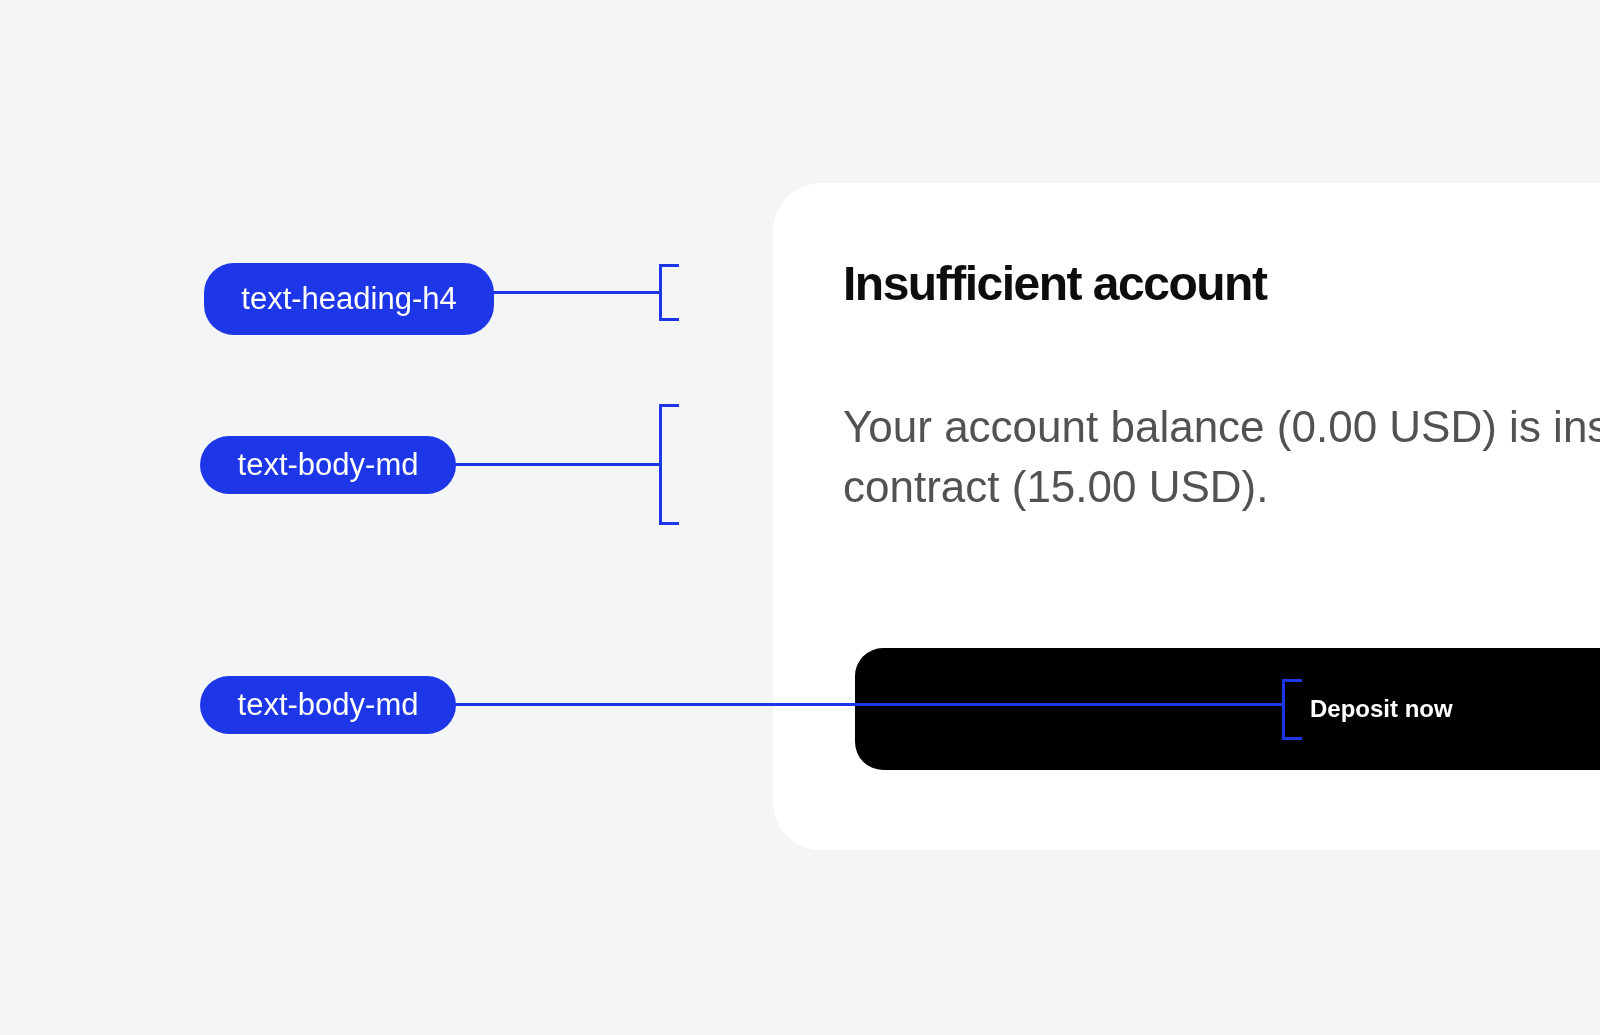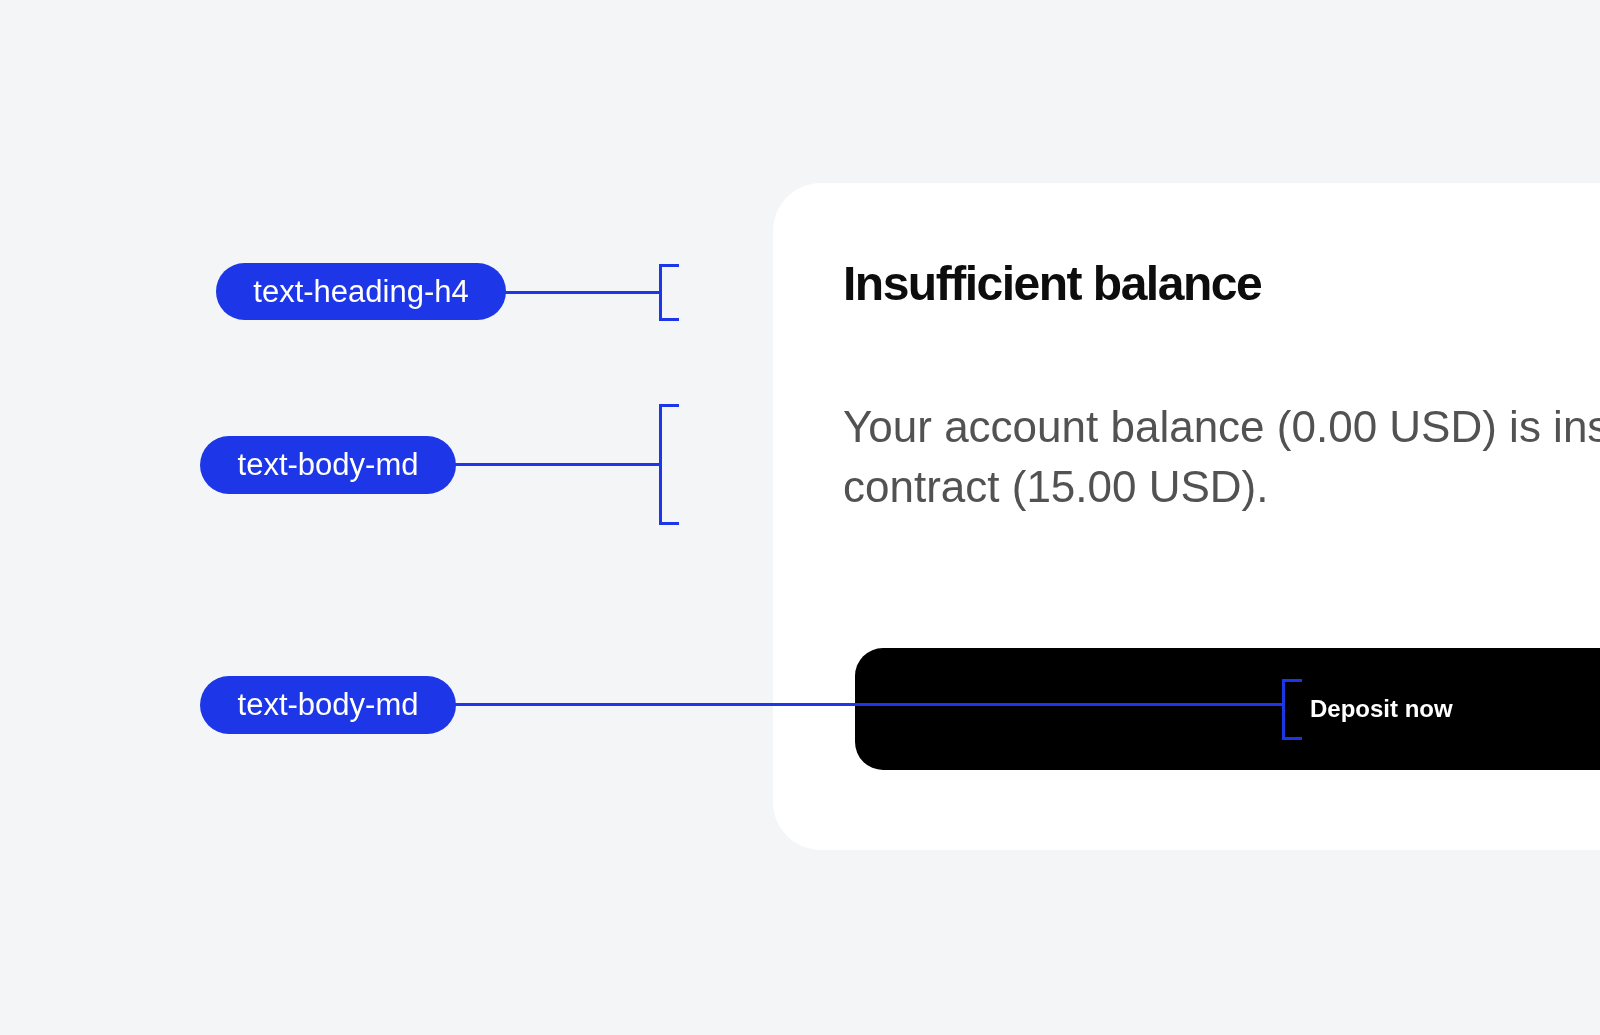--- a/index.html
+++ b/index.html
@@ -85,21 +85,21 @@
     align-items: center;
     justify-content: center;
     background: var(--annotation-blue);
     color: var(--pill-text);
     border-radius: 30px;
     font-size: 31px;
     font-weight: 400;
     white-space: nowrap;
     z-index: 10;
   }
-  .pill-1 { left: 216px; top: 263px; width: 290px; height: 57px; }
+  .pill-1 { left: 204px; top: 263px; width: 290px; height: 72px; }
   .pill-2 { left: 200px; top: 436px; width: 256px; height: 58px; }
   .pill-3 { left: 200px; top: 676px; width: 256px; height: 58px; }
 
   .connector {
     position: absolute;
     height: 3px;
     background: var(--annotation-blue);
     z-index: 8;
   }
   .connector-1 { left: 487px; top: 291px; width: 174px; }
@@ -117,21 +117,21 @@
   .bracket-1 { left: 659px;  top: 264px; height: 57px; }
   .bracket-2 { left: 659px;  top: 404px; height: 121px; }
   .bracket-3 { left: 1282px; top: 679px; height: 61px; }
 </style>
 </head>
 <body>
 
 <div class="page">
 
   <div class="card">
-    <h1 class="card-title">Insufficient balance</h1>
+    <h1 class="card-title">Insufficient account</h1>
     <div class="card-body">
       <div>Your account balance (0.00 USD) is insufficient</div>
       <div>contract (15.00 USD).</div>
     </div>
     <button class="deposit-btn">
       <span class="deposit-btn-label">Deposit now</span>
     </button>
   </div>
 
   <div class="pill pill-1">text-heading-h4</div>

